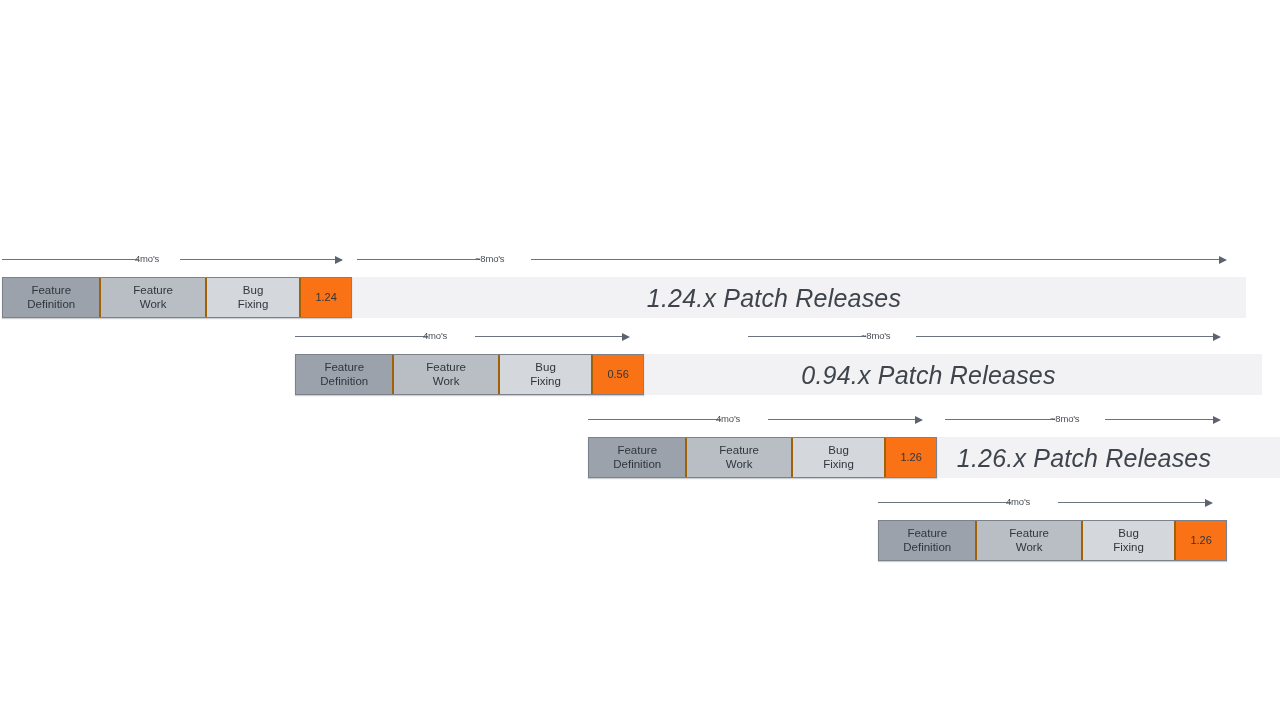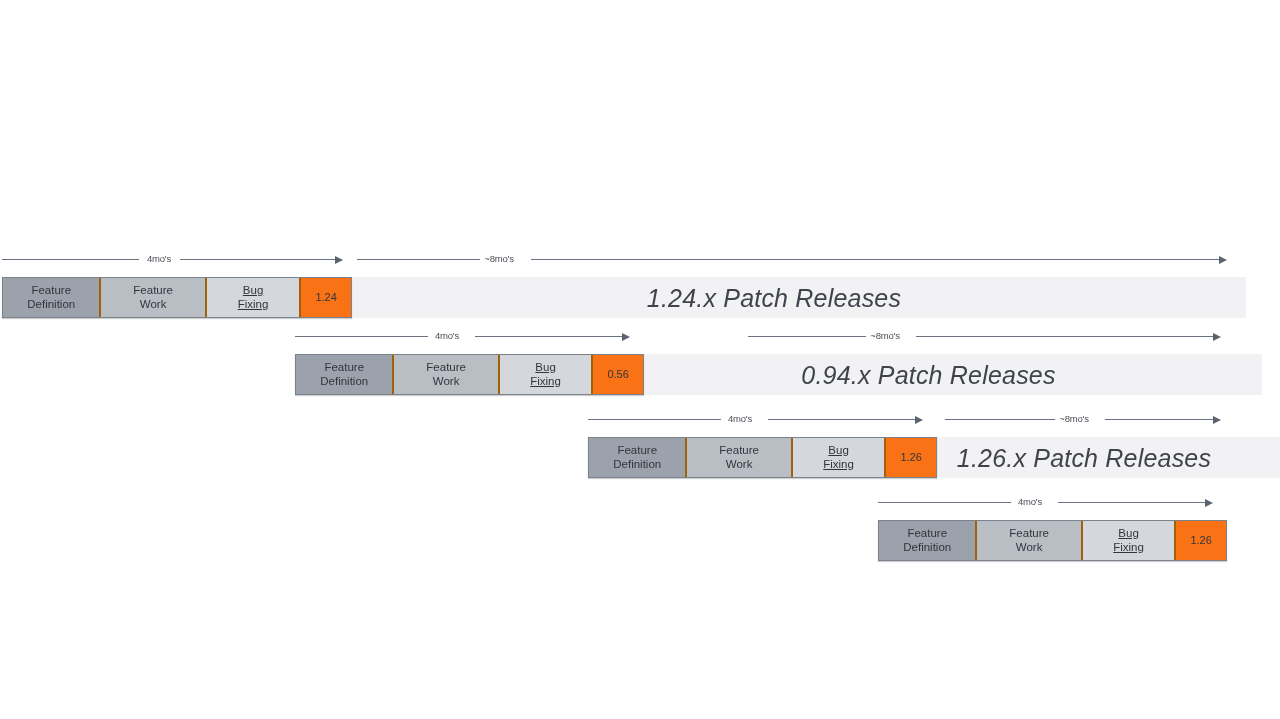--- a/index.html
+++ b/index.html
@@ -68,21 +68,21 @@
     color: #31363d;
     border-right: 2px solid #a16207;
     white-space: nowrap;
     padding: 0 2px;
   }
   .phase-box:last-child {
     border-right: none;
   }
   .phase-def   { background: #9ba2ab; }
   .phase-work  { background: #b9bec5; }
-  .phase-bug   { background: #d4d7db; text-decoration: underline; }
+  .phase-bug   { background: #d4d7db; }
   .phase-ver   { background: #f97316; font-size: 11px; }
 
   
   .arrow-group {
     position: absolute;
     height: 16px;
   }
   .arrow-line {
     position: absolute;
     top: 7px;
@@ -97,21 +97,21 @@
     border-top: 4px solid transparent;
     border-bottom: 4px solid transparent;
     border-left: 8px solid #5b6370;
   }
   .arrow-label {
     position: absolute;
     top: 1px;
     font-size: 9.5px;
     color: #4a4f57;
     white-space: nowrap;
-    text-align: center;
+    text-align: left;
     letter-spacing: -0.2px;
   }
 </style>
 </head>
 <body>
 
 <div id="canvas">
 
   <div class="release-row">
 

